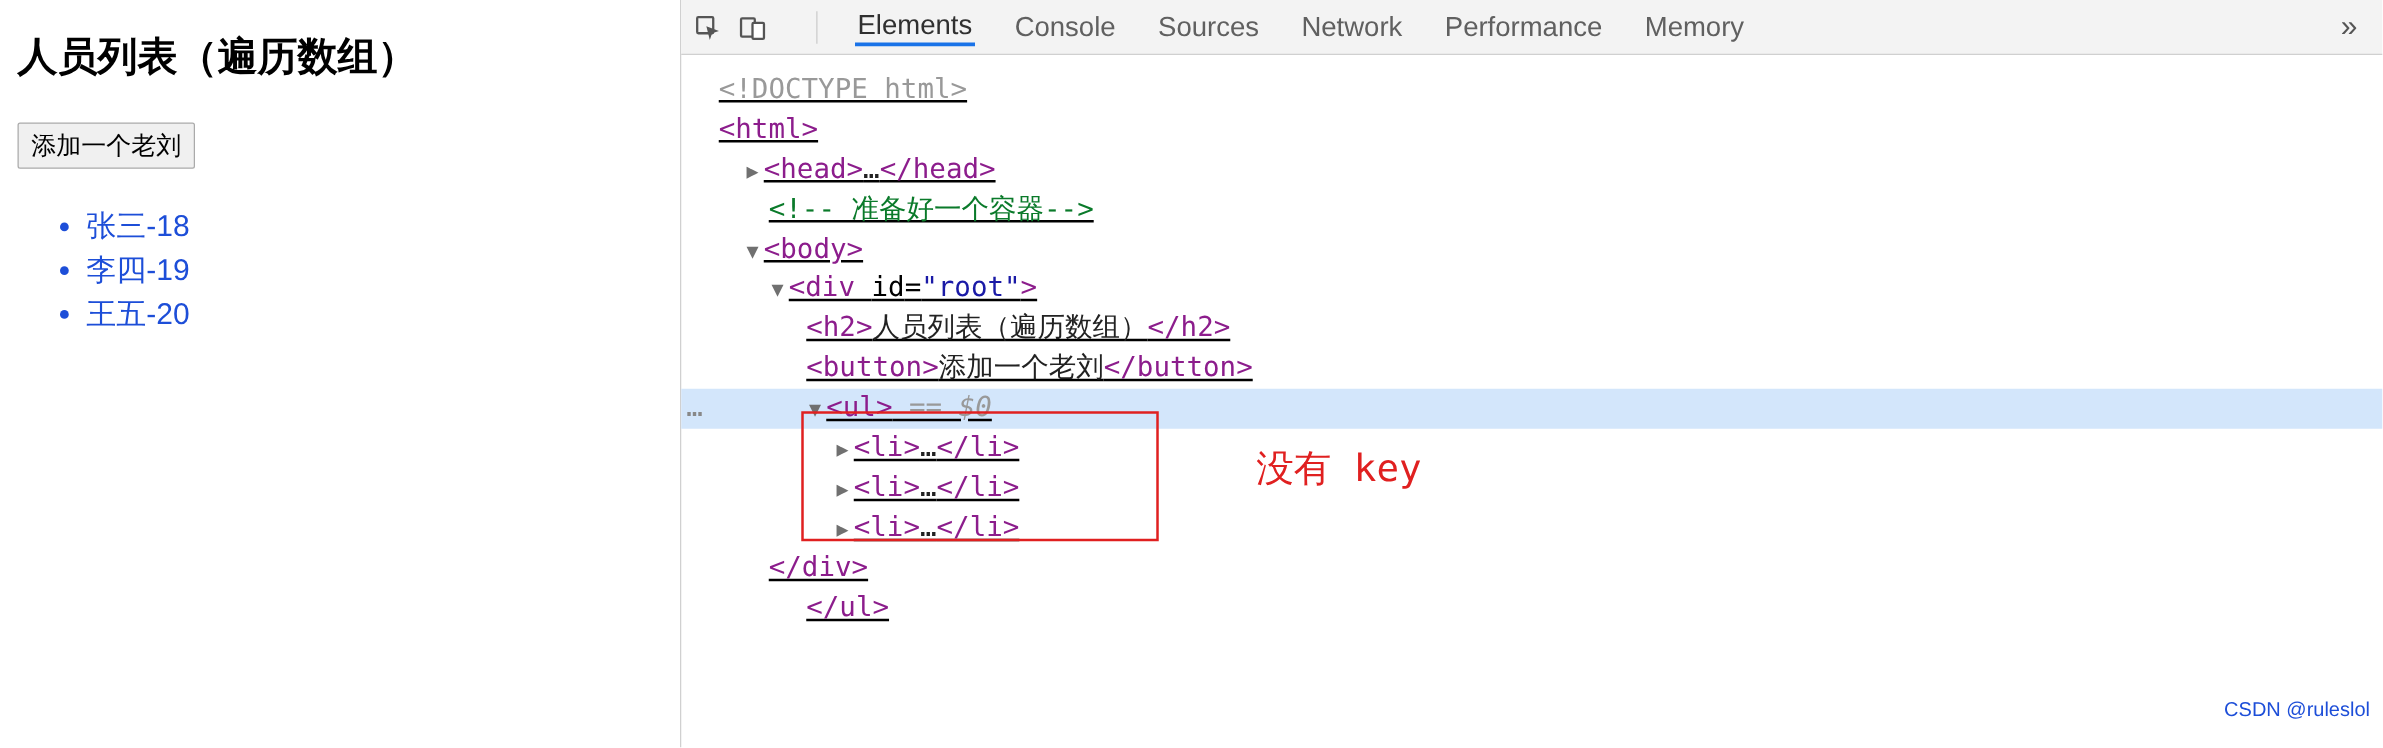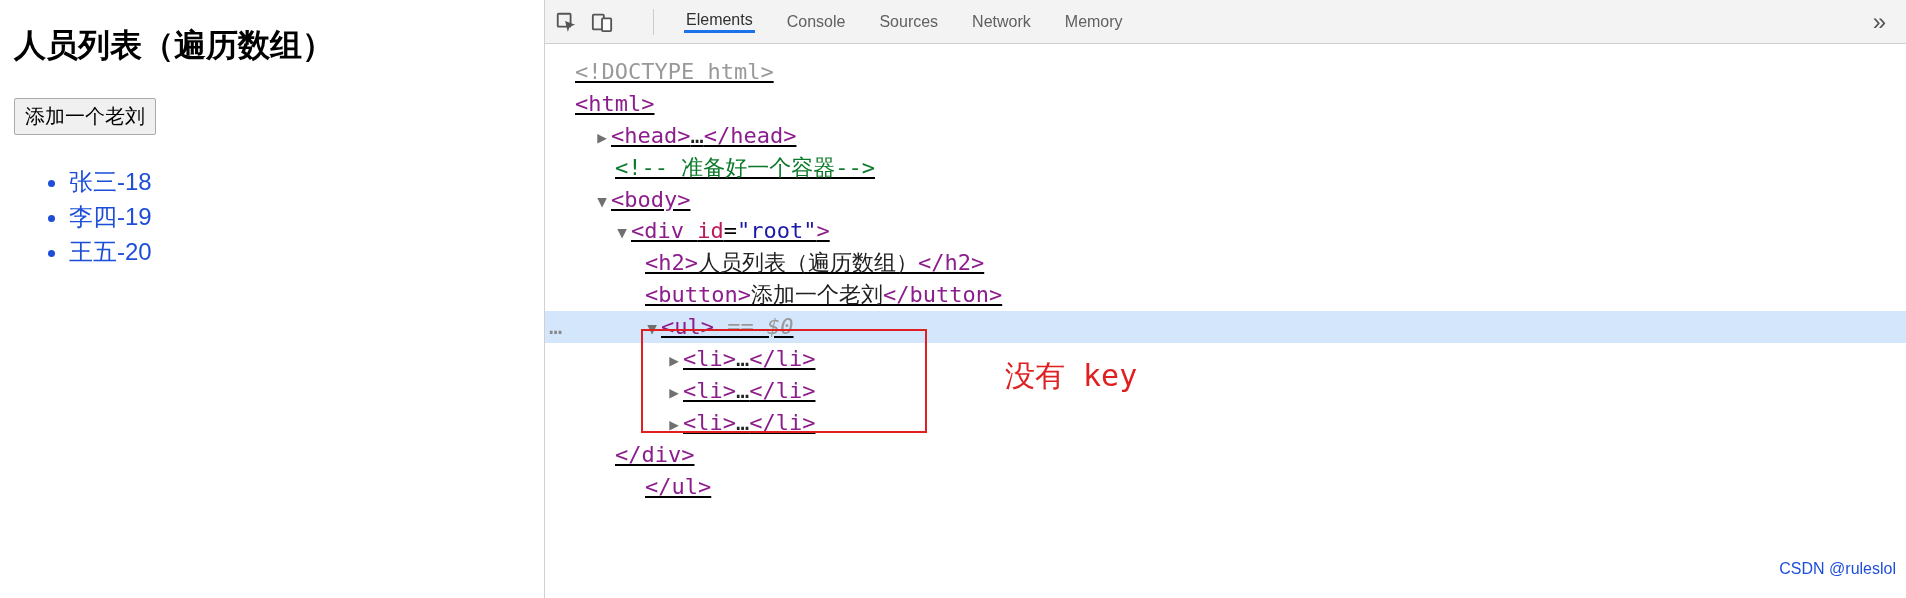--- a/index.html
+++ b/index.html
@@ -65,21 +65,21 @@
       width: 22px;
       height: 22px;
       cursor: pointer;
     }
     .tabs-sep {
       width: 1px;
       height: 26px;
       background: #ccc;
     }
     .tab {
-      font-size: 16px;
+      font-size: 22px;
       color: #606060;
       cursor: pointer;
       padding: 1px 2px;
     }
     .tab.active {
       color: #303030;
       border-bottom: 3px solid #1a73e8;
     }
     .tab-overflow {
       margin-left: auto;
@@ -109,21 +109,21 @@
     .tri {
       display: inline-block;
       width: 14px;
       text-align: center;
       color: #707070;
       cursor: pointer;
       font-size: 16px;
       margin-right: 2px;
     }
     .tag { color: #8c1d8c; }
-    .attr-name { color: #be185d; }
+    .attr-name { color: #000000; }
     .attr-eq { color: #000; }
     .attr-val { color: #1a1aa6; }
     .txt { color: #222; }
     .comment { color: #0a7a2a; }
     .doctype { color: #999; }
     .sel { color: #999; font-style: italic; }
     .highlight {
       background: #d3e6fb;
     }
     .dots-gutter {
@@ -174,20 +174,21 @@
       <svg class="device-icon" viewBox="0 0 24 24" fill="none" stroke="#555" stroke-width="2">
         <rect x="2" y="4" width="12" height="16" rx="1"></rect>
         <rect x="12" y="8" width="10" height="14" rx="1" fill="#fff"></rect>
       </svg>
     </div>
     <div class="tabs-sep"></div>
     <div class="tab active">Elements</div>
     <div class="tab">Console</div>
     <div class="tab">Sources</div>
     <div class="tab">Network</div>
+    <div class="tab">Performance</div>
     <div class="tab">Memory</div>
     <div class="tab-overflow">»</div>
   </div>
 
   <div class="dom-tree">
     <div class="dom-line ind1"><span class="doctype">&lt;!DOCTYPE html&gt;</span></div>
     <div class="dom-line ind1"><span class="tag">&lt;html&gt;</span></div>
     <div class="dom-line ind2">
       <span class="tri">▶</span><span class="tag">&lt;head&gt;</span><span class="txt">…</span><span class="tag">&lt;/head&gt;</span>
     </div>

